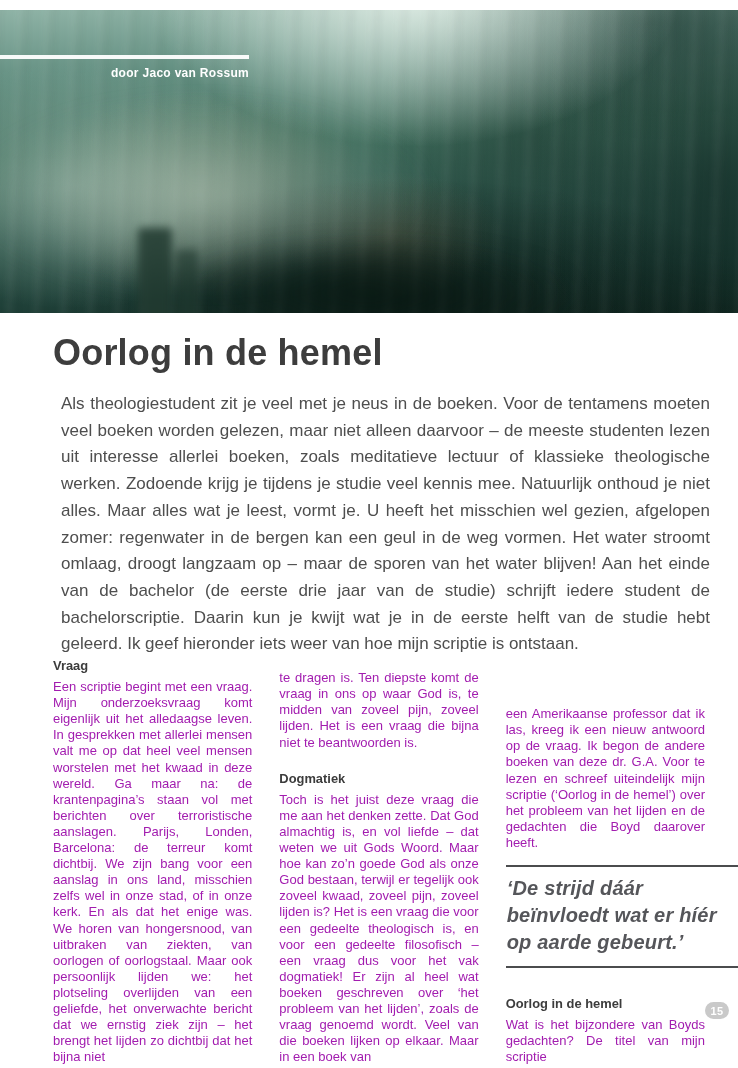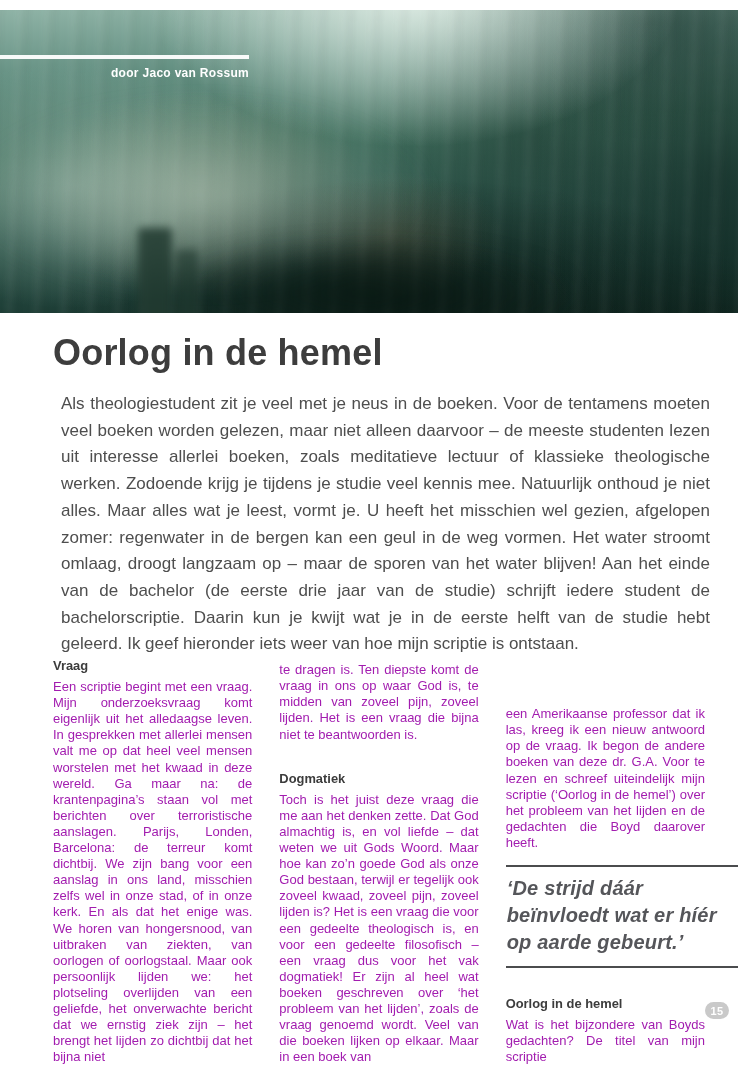--- a/index.html
+++ b/index.html
@@ -58,21 +58,21 @@
   }
   .intro{
     position:absolute;left:53px;top:383px;width:649px;margin:8px;
     font-size:17px;line-height:26.7px;color:#4e4e4e;text-align:justify;
   }
 
   .columns{position:absolute;left:53px;top:658px;width:652px;display:flex;gap:27px;align-items:flex-end;}
   .col{flex:1;min-width:0;}
   .col p{margin:0;font-size:13px;line-height:16.1px;color:#a21caf;text-align:justify;}
   .col h3{margin:0 0 5px;font-size:12.9px;line-height:16.1px;color:#3c3c3c;font-weight:bold;}
-  .col h3.spaced{margin-top:28px;}
+  .col h3.spaced{margin-top:20px;}
 
   .pullquote{
     margin:14px -37px 28px 0;
     border-top:2px solid #4b4c4e;border-bottom:2px solid #4b4c4e;
     padding:8px 2px 10px 1px;
   }
   .pullquote p{
     margin:0;font-size:20px;line-height:27px;font-weight:bold;font-style:italic;
     color:#55565a;text-align:left;letter-spacing:.2px;
   }

